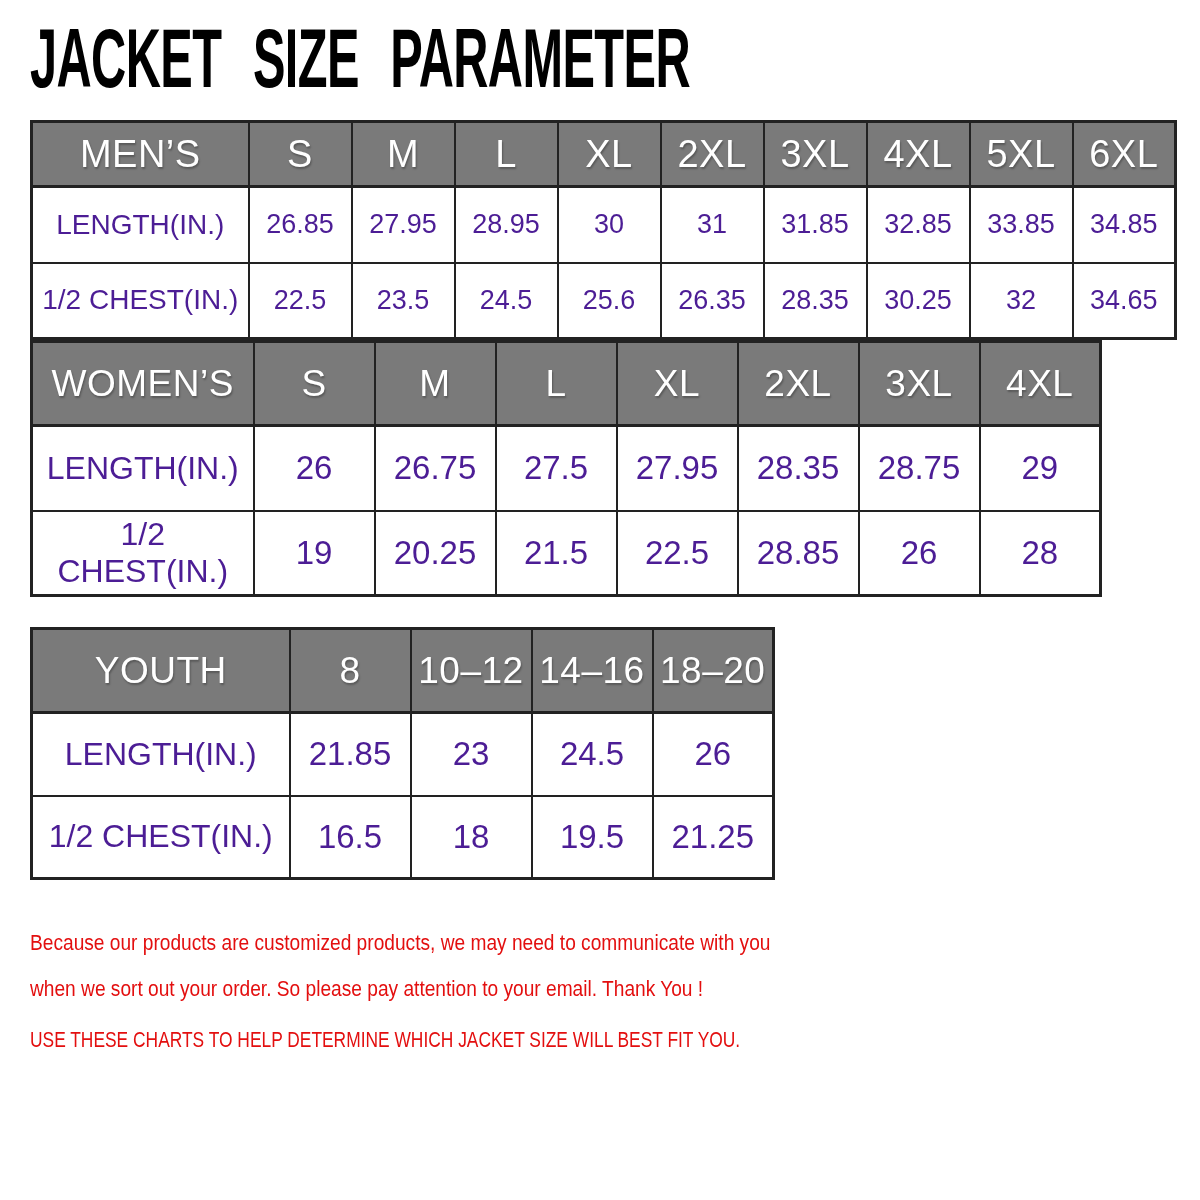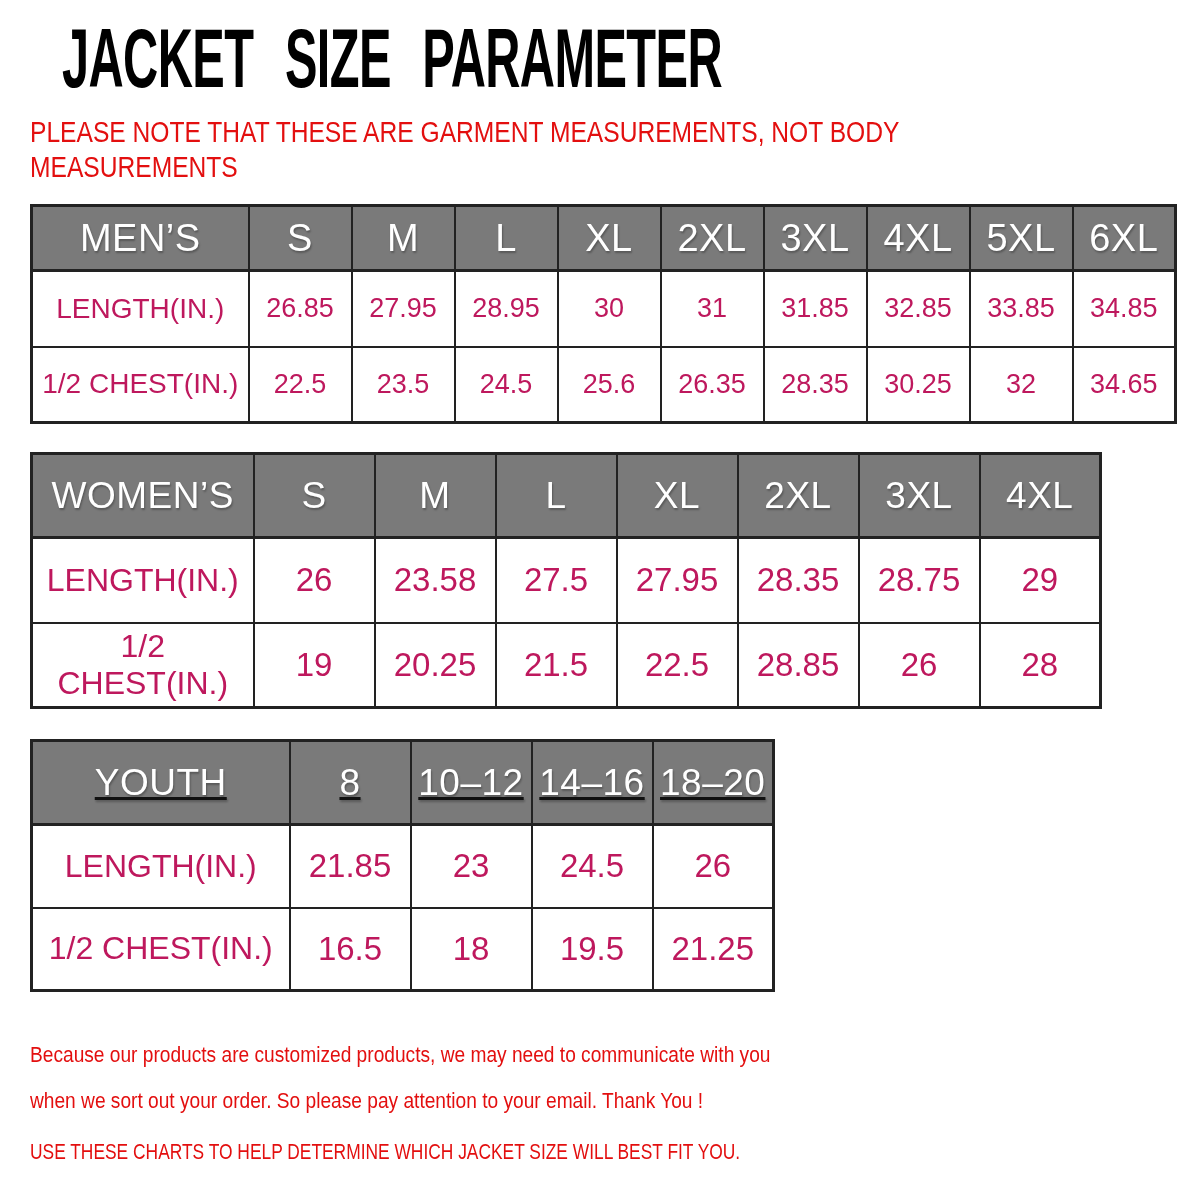--- a/index.html
+++ b/index.html
@@ -14,21 +14,20 @@
     width:1200px;height:1200px;overflow:hidden;background:#ffffff;
     font-family:"Liberation Sans", sans-serif;color:#111;
   }
   .page{width:1200px;height:1200px;}
 
   
   h1.page-title{
     margin:16px 0 0 30px;
     font-size:84px;line-height:1;font-weight:bold;color:#000;
     white-space:nowrap;
-    text-align:right;
   }
   h1.page-title .tscale{
     display:inline-block;transform:scaleX(0.58);transform-origin:left center;
     word-spacing:0.38em;letter-spacing:-1px;
   }
 
   
   .garment-note{
     margin:14px 0 0 30px;
     color:var(--accent-red);
@@ -49,44 +48,44 @@
     border:2px solid var(--border-color);
     text-align:center;vertical-align:middle;padding:0;
     font-weight:normal;
   }
   .size-table thead th{
     background:var(--header-bg);color:var(--header-text);
     border-bottom:3px solid var(--border-color);
     text-shadow:1px 2px 2px rgba(0,0,0,0.28);
     letter-spacing:0.5px;
   }
-  .size-table tbody td{color:#be185d;}
+  .size-table tbody td{color:#4c1d95;}
 
   .mens{width:1144px;margin-top:20px;}
   .mens col.col-label{width:217px;}
   .mens col.col-size{width:103px;}
   .mens thead tr{height:65px;}
   .mens tbody tr{height:76px;}
   .mens thead th{font-size:38px;}
   .mens tbody td{font-size:27px;}
   .mens td.row-label{font-size:28px;}
 
-  .womens{width:1069px;margin-top:28px;}
+  .womens{width:1069px;}
   .womens col.col-label{width:222px;}
   .womens col.col-size{width:121px;}
   .womens thead tr{height:84px;}
   .womens tbody tr{height:85px;}
   .womens thead th{font-size:37px;}
   .womens tbody td{font-size:33px;}
   .womens td.row-label{font-size:32px;}
 
   .youth{width:742px;margin-top:30px;}
   .youth col.col-label{width:258px;}
   .youth col.col-size{width:121px;}
-  .youth thead tr{height:84px;text-decoration:underline;}
+  .youth thead tr{height:84px;}
   .youth tbody tr{height:83px;}
   .youth thead th{font-size:37px;}
   .youth tbody td{font-size:33px;}
   .youth td.row-label{font-size:32px;}
 
   
   .footer-note{
     margin:40px 0 0 30px;
     color:var(--accent-red);
     font-size:22px;line-height:46px;
@@ -105,24 +104,20 @@
     display:inline-block;transform:scaleX(0.79);transform-origin:left top;
   }
 </style>
 </head>
 <body>
 
 <div class="page">
 
   <h1 class="page-title"><span class="tscale">JACKET SIZE PARAMETER</span></h1>
 
-  <div class="garment-note">
-    <span class="nscale">PLEASE NOTE THAT THESE ARE GARMENT MEASUREMENTS, NOT BODY</span><br>
-    <span class="nscale">MEASUREMENTS</span>
-  </div>
 
   <table class="size-table mens">
       <colgroup>
         <col class="col-label">
         <col class="col-size">
         <col class="col-size">
         <col class="col-size">
         <col class="col-size">
         <col class="col-size">
         <col class="col-size">
@@ -192,21 +187,21 @@
           <th>XL</th>
           <th>2XL</th>
           <th>3XL</th>
           <th>4XL</th>
         </tr>
       </thead>
       <tbody>
         <tr>
           <td class="row-label">LENGTH(IN.)</td>
           <td>26</td>
-          <td>23.58</td>
+          <td>26.75</td>
           <td>27.5</td>
           <td>27.95</td>
           <td>28.35</td>
           <td>28.75</td>
           <td>29</td>
         </tr>
         <tr>
           <td class="row-label">1/2 CHEST(IN.)</td>
           <td>19</td>
           <td>20.25</td>

